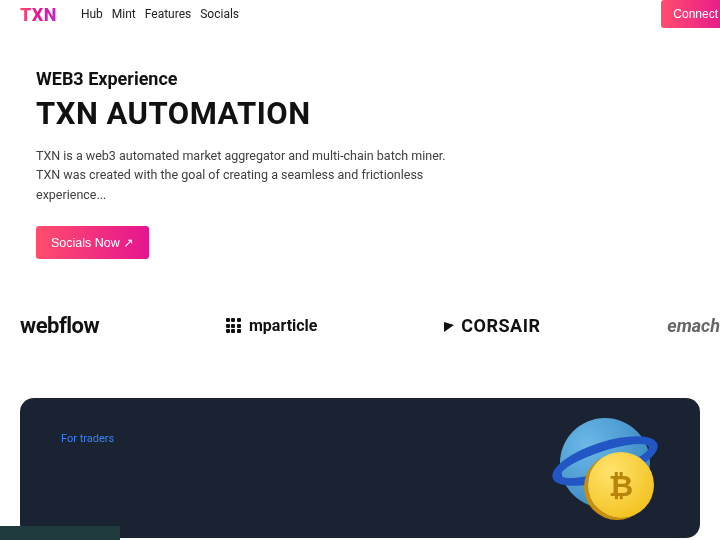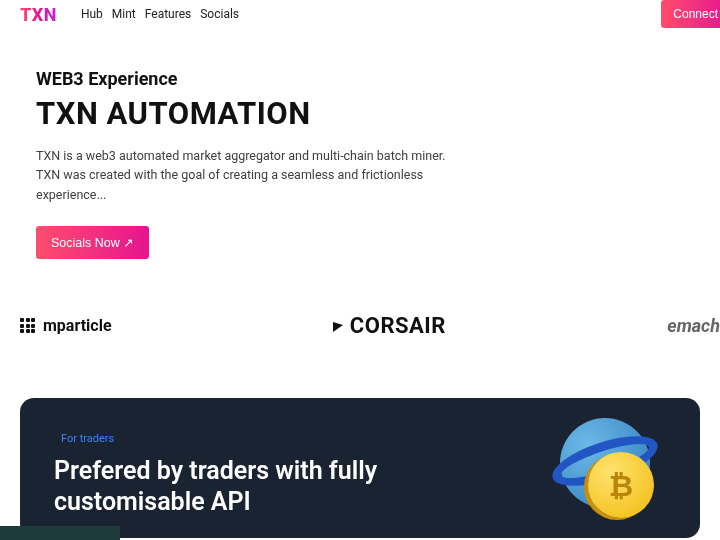--- a/index.html
+++ b/index.html
@@ -16,21 +16,21 @@
     .explore-btn { background: linear-gradient(90deg, #ff4d6d, #e5158f); color: #fff; border: none; font-size: 12.5px; padding: 9px 15px; border-radius: 3px; cursor: pointer; }
     .logos-row { display: flex; align-items: center; justify-content: space-between; padding: 34px 20px 60px 20px; gap: 10px; }
     .brand { display: flex; align-items: center; gap: 4px; color: #111; }
     .brand-webflow { font-weight: 700; font-size: 22px; letter-spacing: -0.5px; }
     .brand-mparticle { font-weight: 700; font-size: 16px; }
     .mp-icon { display: inline-grid; grid-template-columns: repeat(3, 4px); grid-template-rows: repeat(3, 4px); gap: 1.5px; margin-right: 4px; }
     .mp-icon span { background: #111; width: 4px; height: 4px; border-radius: 1px; }
     .brand-chargebee { font-style: italic; font-weight: 600; font-size: 16px; }
     .cb-icon { width: 18px; height: 18px; border: 2.2px solid #555; border-radius: 50%; display: inline-flex; align-items: center; justify-content: center; margin-right: 4px; position: relative; }
     .cb-icon::after { content: ""; width: 6px; height: 6px; background: #555; border-radius: 50%; }
-    .brand-corsair { font-weight: 700; font-size: 22px; letter-spacing: 0.5px; }
+    .brand-corsair { font-weight: 700; font-size: 18px; letter-spacing: 0.5px; }
     .cs-icon { width: 0; height: 0; border-left: 10px solid #111; border-top: 5px solid transparent; border-bottom: 5px solid transparent; margin-right: 3px; transform: skewY(-10deg); }
     .brand-emach { font-style: italic; font-weight: 700; font-size: 18px; color: #666; margin-right: -20px; }
     .panel-wrap { padding: 0 20px; }
     .panel { background: #1a2332; color: #fff; border-radius: 14px; padding: 34px 34px 0 34px; position: relative; overflow: hidden; height: 140px; }
     .panel-eyebrow { color: #3b82f6; font-size: 11px; font-weight: 400; margin-bottom: 10px; margin-left: 7px; }
     .panel-title { font-size: 25px; font-weight: 600; line-height: 1.25; max-width: 380px; }
     .globe { position: absolute; right: 40px; top: 10px; width: 110px; height: 110px; }
     .globe-sphere { width: 90px; height: 90px; background: radial-gradient(circle at 30% 30%, #6bb8e8, #2d7bb8); border-radius: 50%; position: absolute; left: 10px; top: 10px; }
     .globe-ring { width: 110px; height: 38px; border: 9px solid #2256c4; border-radius: 50%; position: absolute; top: 34px; left: 0; transform: rotate(-18deg); }
     .coin { position: absolute; right: 6px; top: 44px; width: 66px; height: 66px; background: radial-gradient(circle at 35% 30%, #ffe36e, #f0b90b); border-radius: 50%; display: flex; align-items: center; justify-content: center; font-weight: 800; color: #b9840a; font-size: 30px; box-shadow: -4px 2px 0 #c98f08; }
@@ -51,20 +51,21 @@
 </nav>
 
 <section class="hero">
   <div class="eyebrow">WEB3 Experience</div>
   <h1 class="headline">TXN AUTOMATION</h1>
   <p class="desc">TXN is a web3 automated market aggregator and multi-chain batch miner. TXN was created with the goal of creating a seamless and frictionless experience...</p>
   <button class="explore-btn">Socials Now ↗</button>
 </section>
 
 <div class="logos-row">
+  <div class="brand brand-webflow">webflow</div>
   <div class="brand">
     <span class="mp-icon">
         <span></span>
         <span></span>
         <span></span>
         <span></span>
         <span></span>
         <span></span>
         <span></span>
         <span></span>
@@ -75,21 +76,20 @@
   <div class="brand">
     <span class="cs-icon"></span>
     <span class="brand-corsair">CORSAIR</span>
   </div>
   <div class="brand brand-emach">emach</div>
 </div>
 
 <div class="panel-wrap">
   <div class="panel">
     <div class="panel-eyebrow">For traders</div>
-    <div class="panel-title">Prefered by traders with fully customisable API</div>
     <div class="globe">
       <div class="globe-sphere"></div>
       <div class="globe-ring"></div>
       <div class="coin">₿</div>
     </div>
   </div>
 </div>
 
 <div class="bottom-bar"></div>
 

